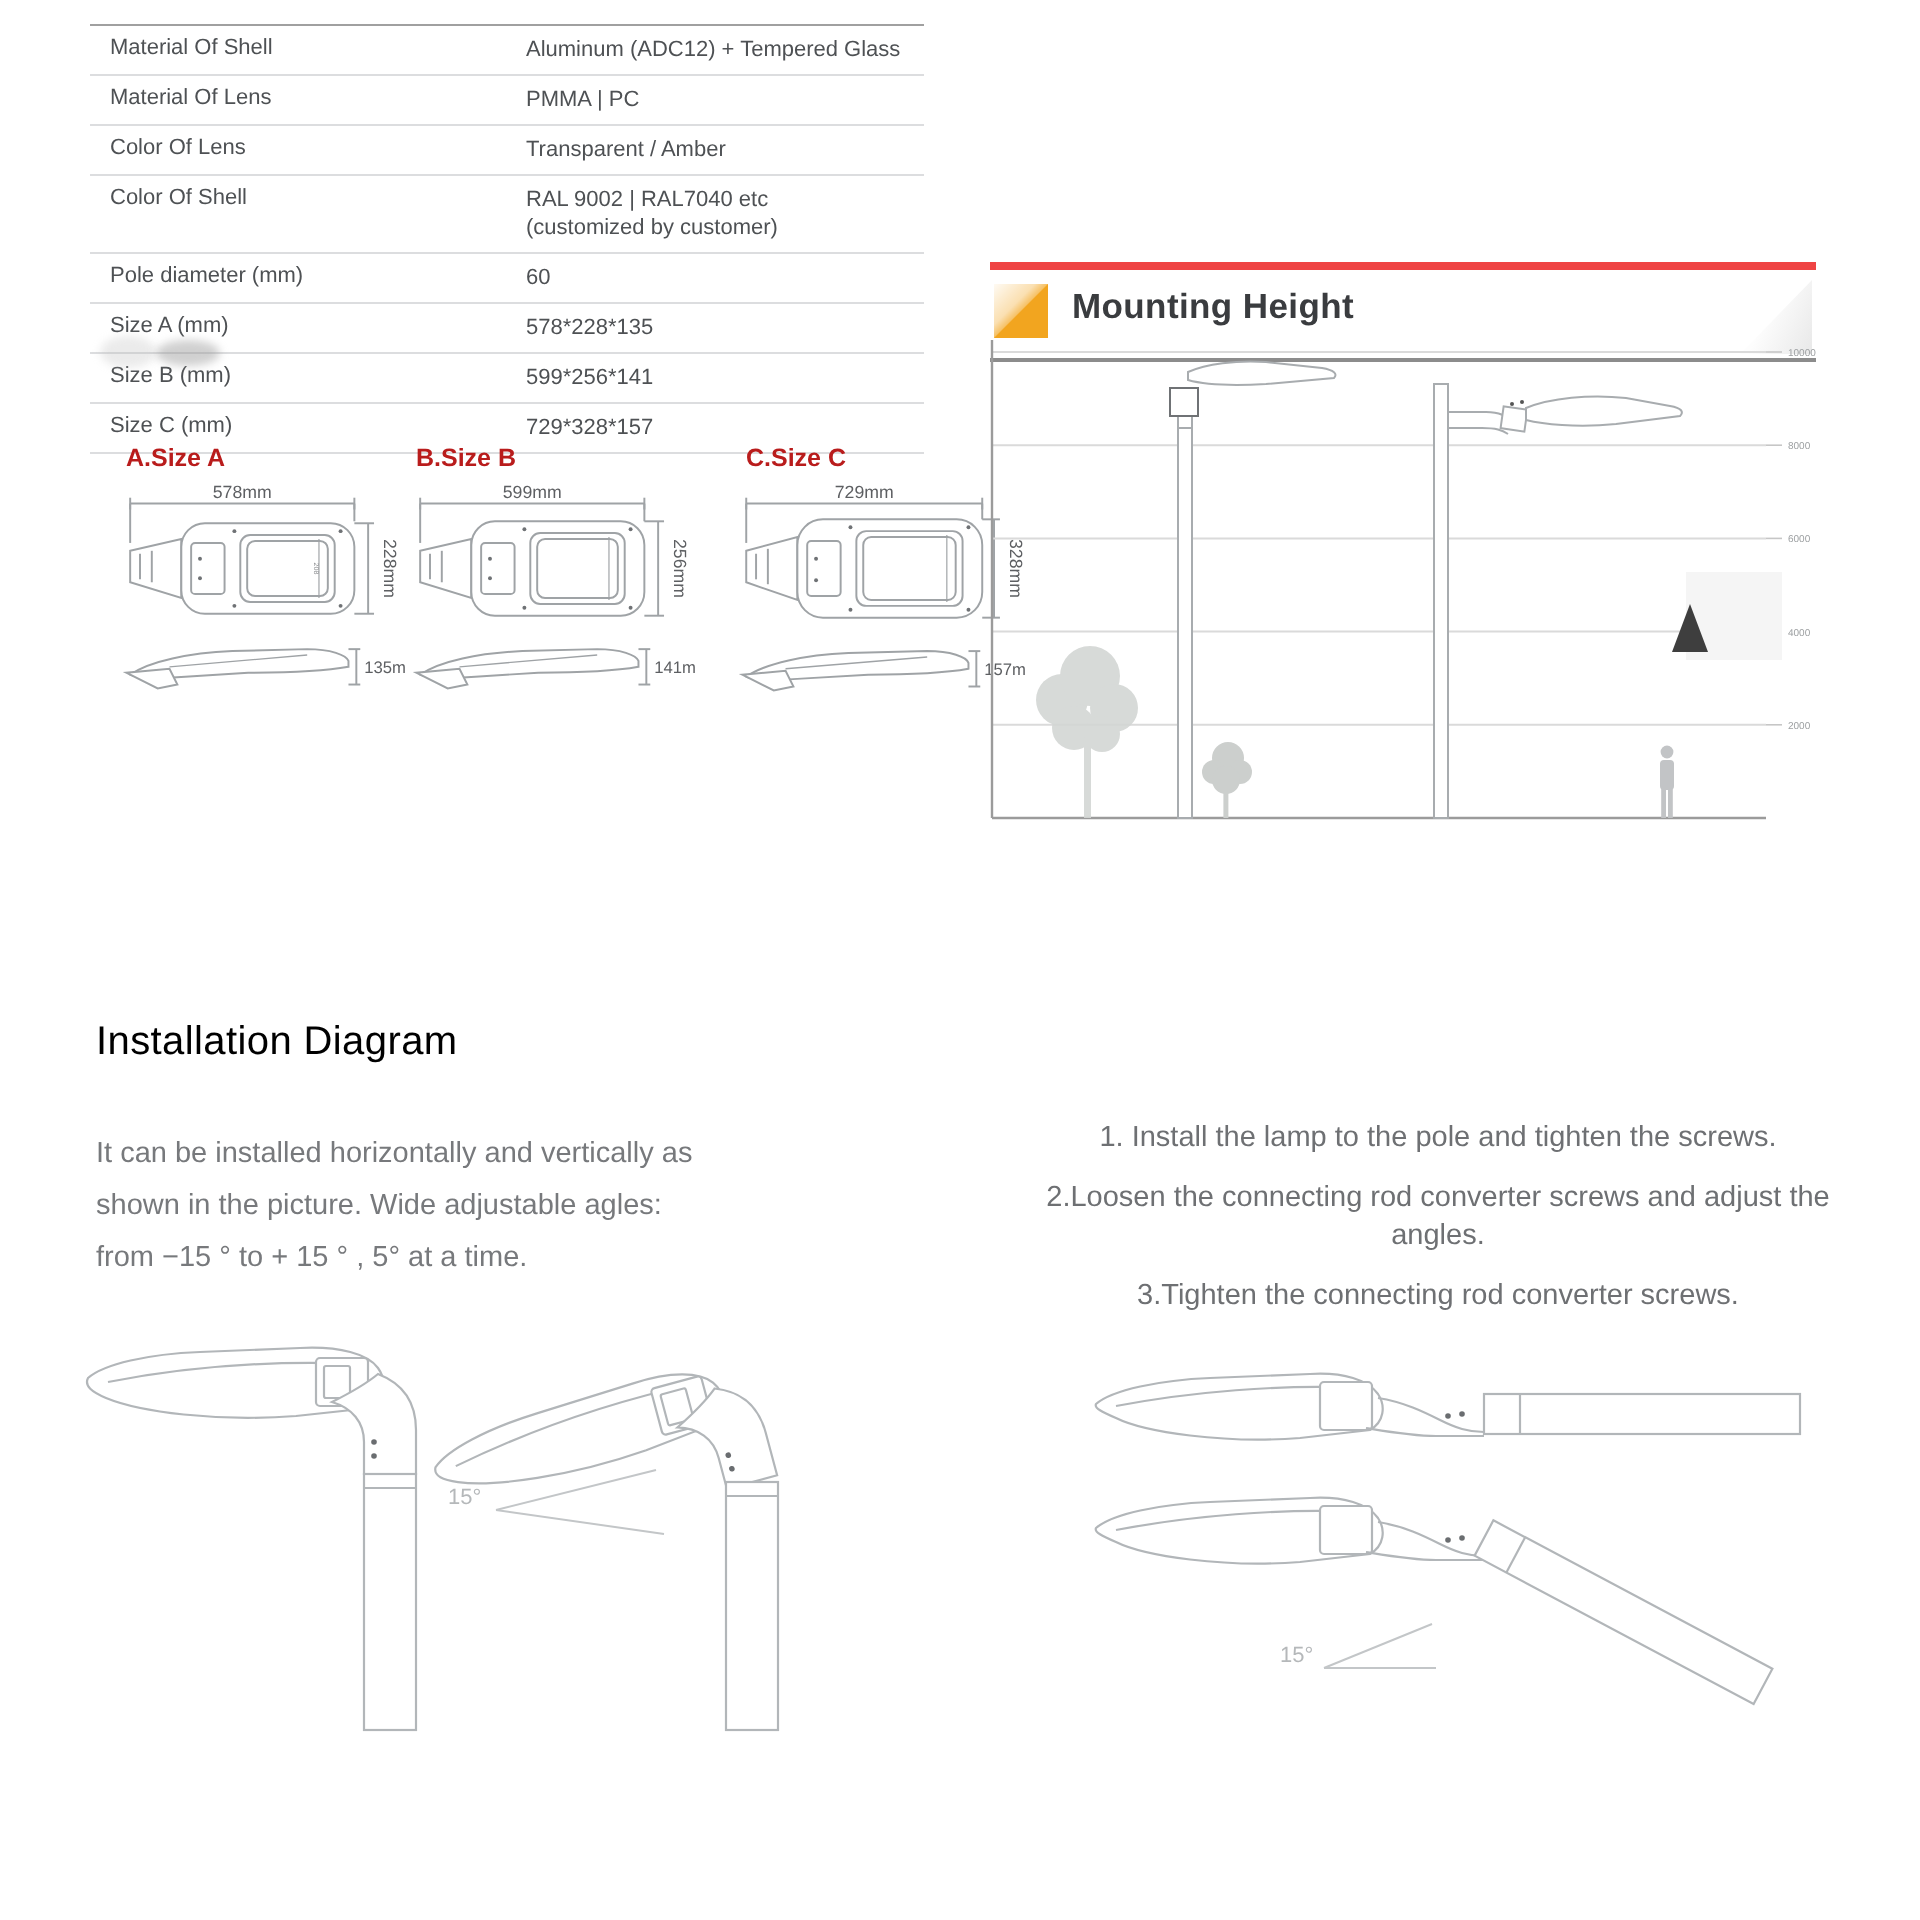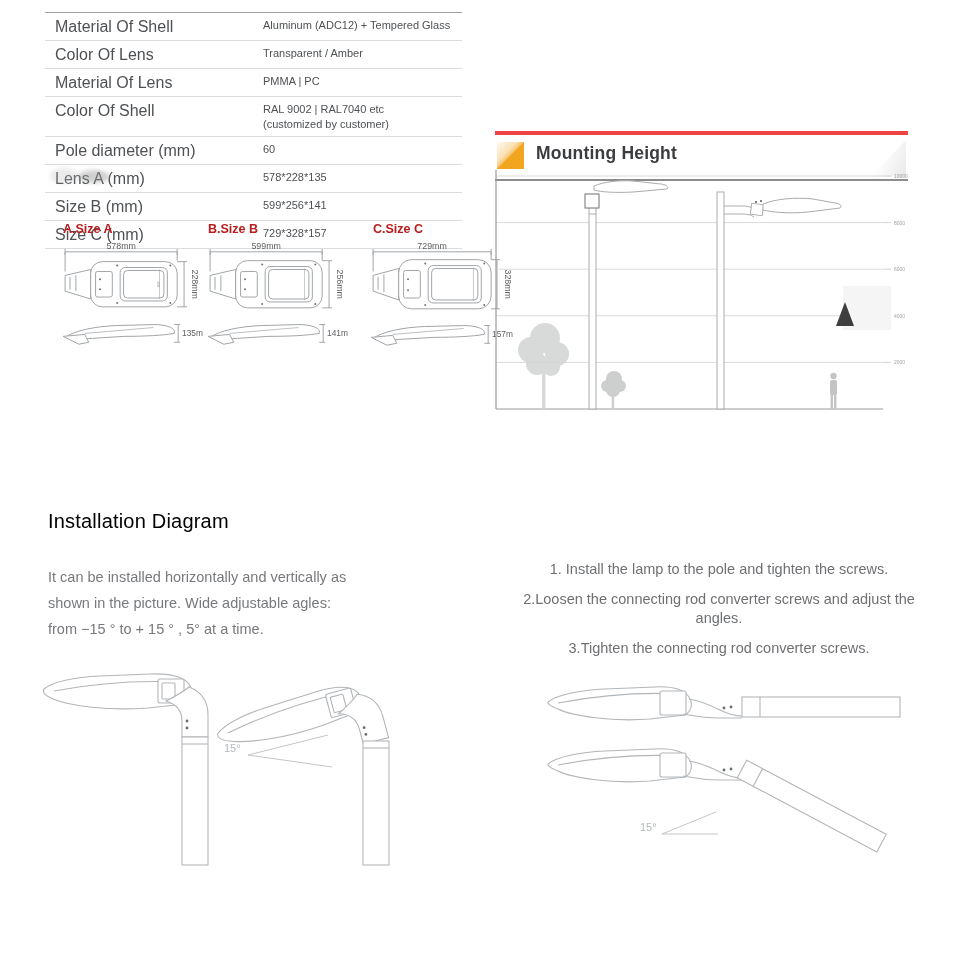--- a/index.html
+++ b/index.html
@@ -3,21 +3,21 @@
 <meta charset="utf-8">
 <style>
   html,body{margin:0;padding:0;background:#ffffff;}
   #page{position:relative;width:960px;height:960px;background:#ffffff;overflow:hidden;
         font-family:"Liberation Sans", sans-serif;color:#4e5154;}
 
   
   .spec-table{position:absolute;left:45px;top:12px;width:417px;border-top:1px solid #a0a0a0;}
   .spec-row{display:flex;align-items:flex-start;border-bottom:1px solid #dcdddf;
             padding:5px 0 4px 0;min-height:13px;}
-  .spec-label{width:218px;padding-left:10px;box-sizing:border-box;font-size:16px;color:#4e5154;}
+  .spec-label{width:218px;padding-left:10px;box-sizing:border-box;font-size:11px;color:#4e5154;}
   .spec-value{flex:1;font-size:11px;color:#4e5154;white-space:pre-line;line-height:1.35;}
 
   .smudge{position:absolute;border-radius:50%;filter:blur(2px);}
   .smudge.s1{left:78px;top:170px;width:32px;height:13px;background:rgba(150,150,150,.45);}
   .smudge.s2{left:50px;top:168px;width:28px;height:16px;background:rgba(190,190,190,.30);}
 
   
   .size-block{position:absolute;top:222px;width:148px;}
   .size-block.a{left:55px;}  .size-block.b{left:200px;}  .size-block.c{left:365px;}
   .size-title{font-size:12.5px;font-weight:bold;color:#b91c1c;margin:0 0 4px 8px;}
@@ -57,38 +57,38 @@
 <body>
 
 <div id="page">
 
   <div class="spec-table">
     <div class="spec-row">
       <div class="spec-label">Material Of Shell</div>
       <div class="spec-value">Aluminum (ADC12) + Tempered Glass</div>
     </div>
     <div class="spec-row">
+      <div class="spec-label">Material Of Lens</div>
+      <div class="spec-value">PMMA  |  PC</div>
+    </div>
+    <div class="spec-row">
       <div class="spec-label">Color Of Lens</div>
       <div class="spec-value">Transparent / Amber</div>
-    </div>
-    <div class="spec-row">
-      <div class="spec-label">Material Of Lens</div>
-      <div class="spec-value">PMMA  |  PC</div>
     </div>
     <div class="spec-row">
       <div class="spec-label">Color Of Shell</div>
       <div class="spec-value">RAL 9002  |  RAL7040 etc
 (customized by customer)</div>
     </div>
     <div class="spec-row">
       <div class="spec-label">Pole diameter (mm)</div>
       <div class="spec-value">60</div>
     </div>
     <div class="spec-row">
-      <div class="spec-label">Lens A (mm)</div>
+      <div class="spec-label">Size A (mm)</div>
       <div class="spec-value">578*228*135</div>
     </div>
     <div class="spec-row">
       <div class="spec-label">Size B (mm)</div>
       <div class="spec-value">599*256*141</div>
     </div>
     <div class="spec-row">
       <div class="spec-label">Size C (mm)</div>
       <div class="spec-value">729*328*157</div>
     </div>

